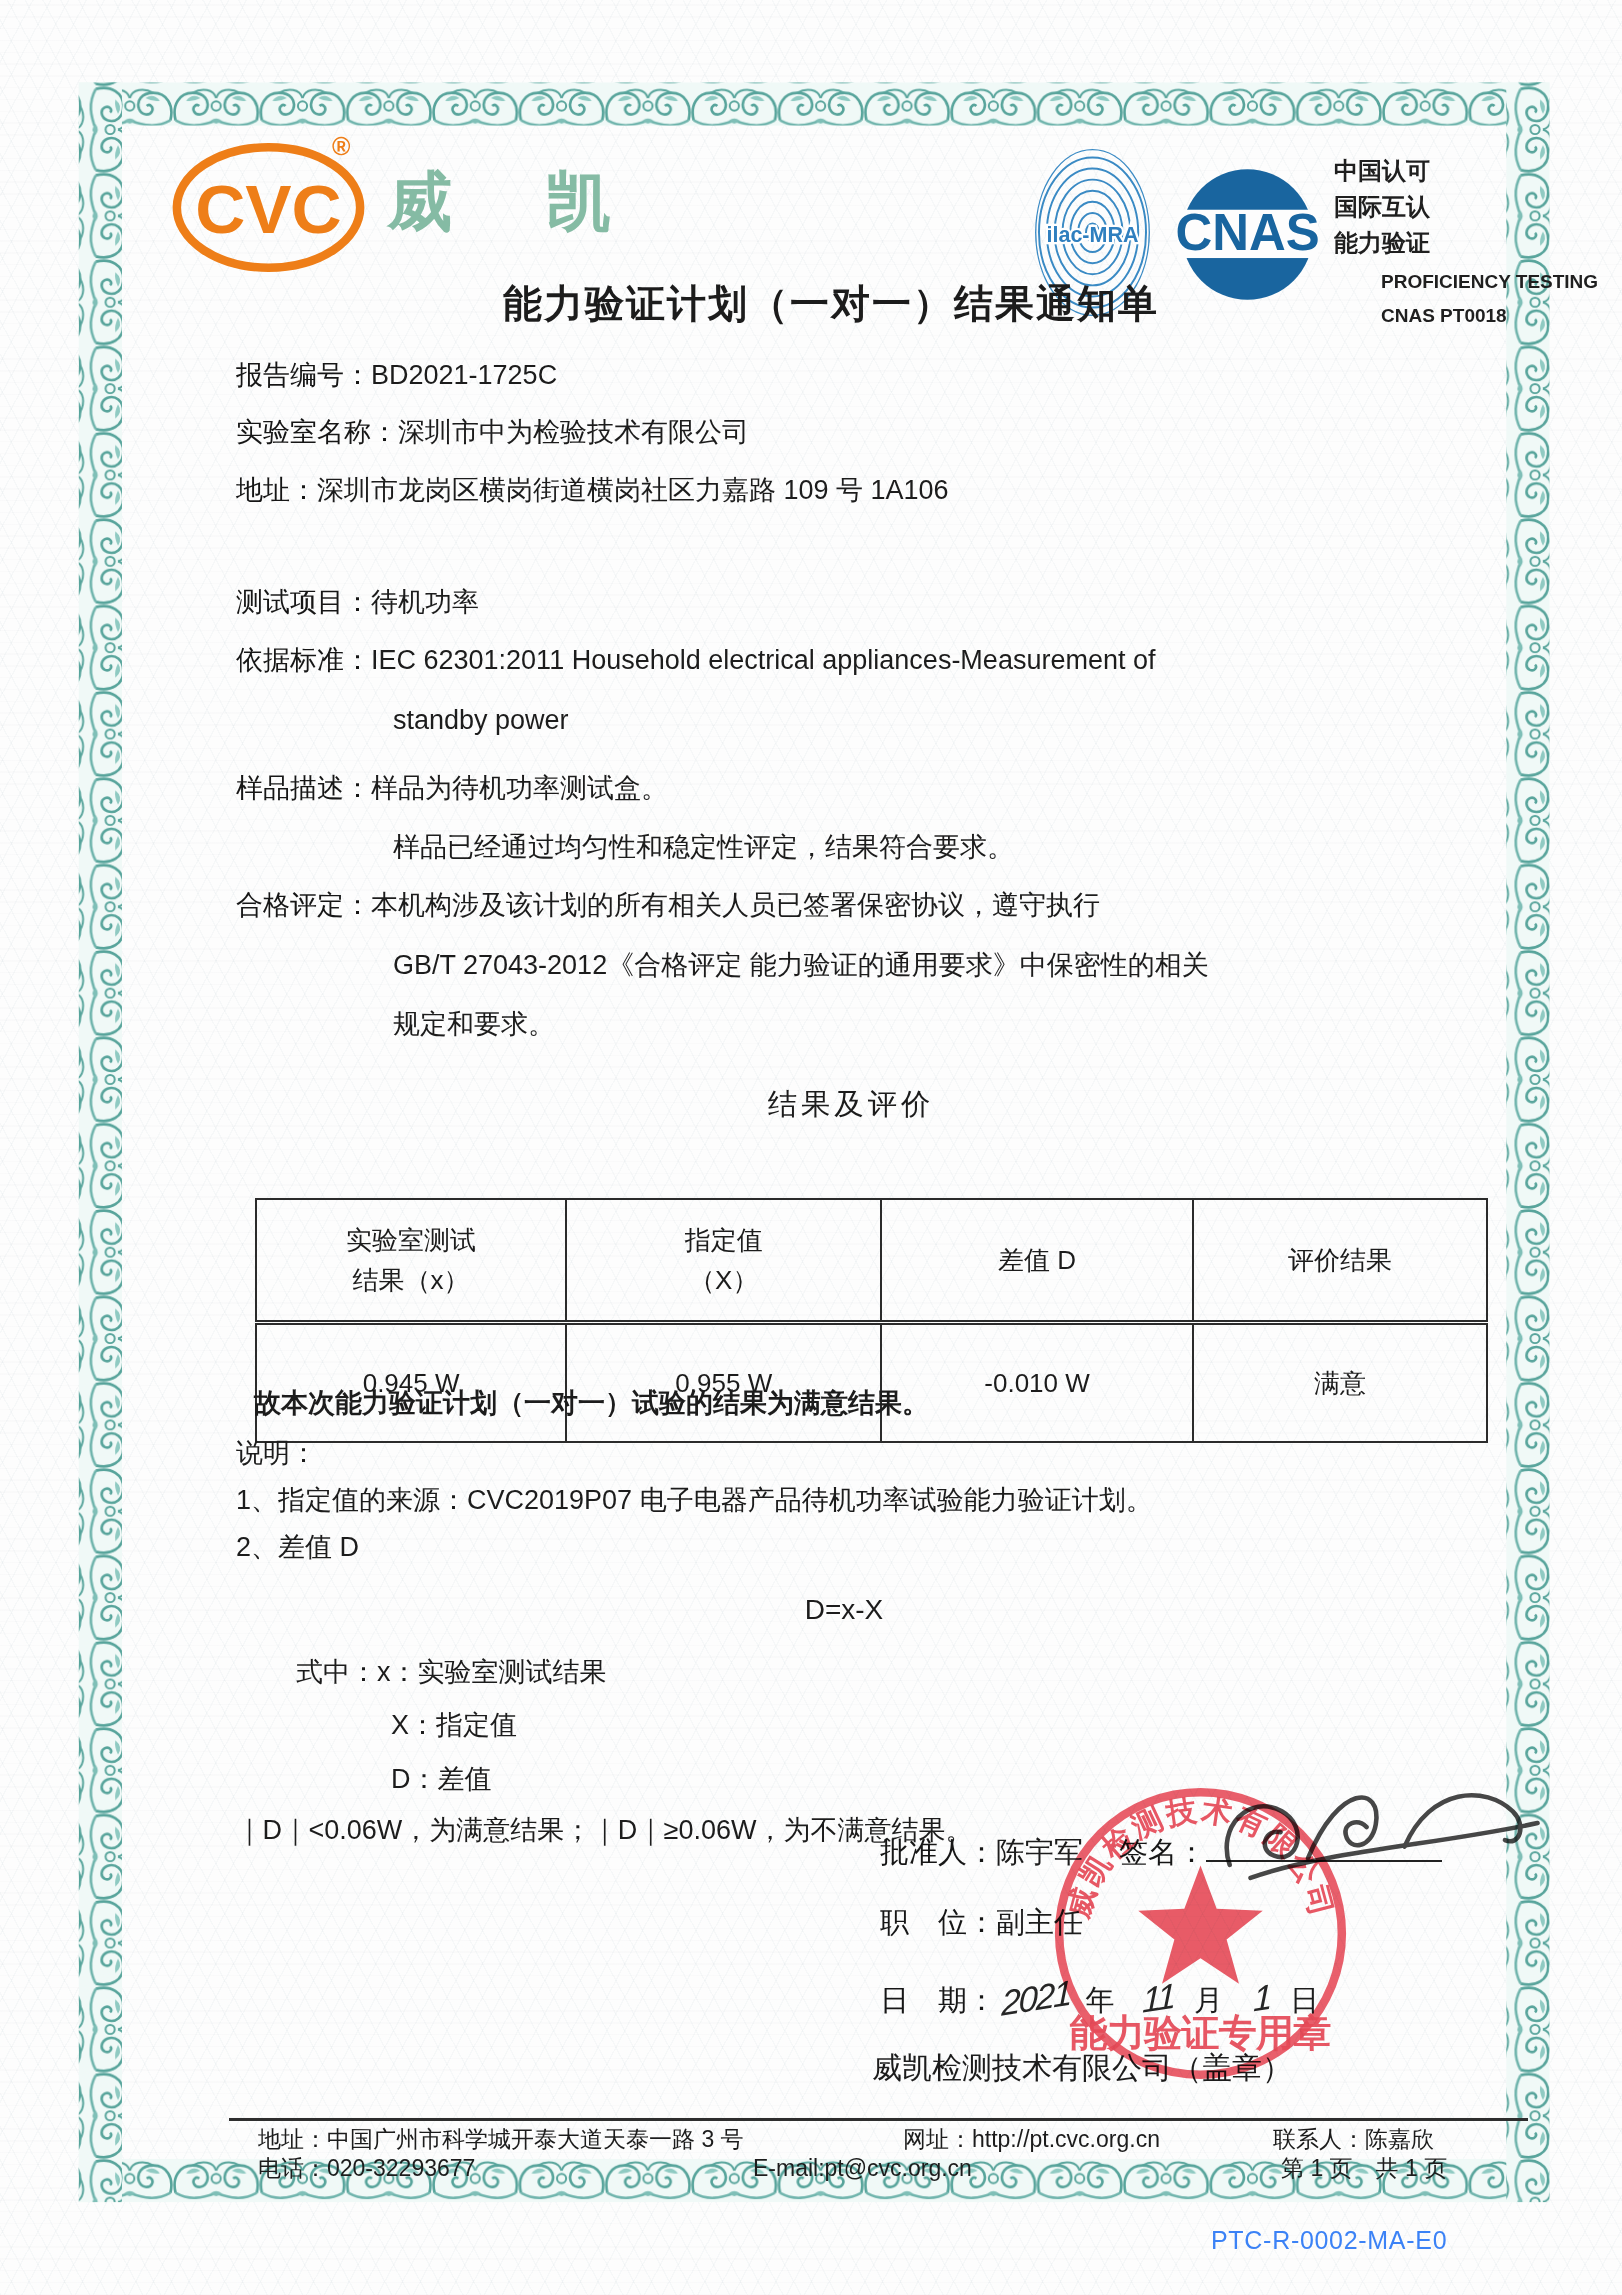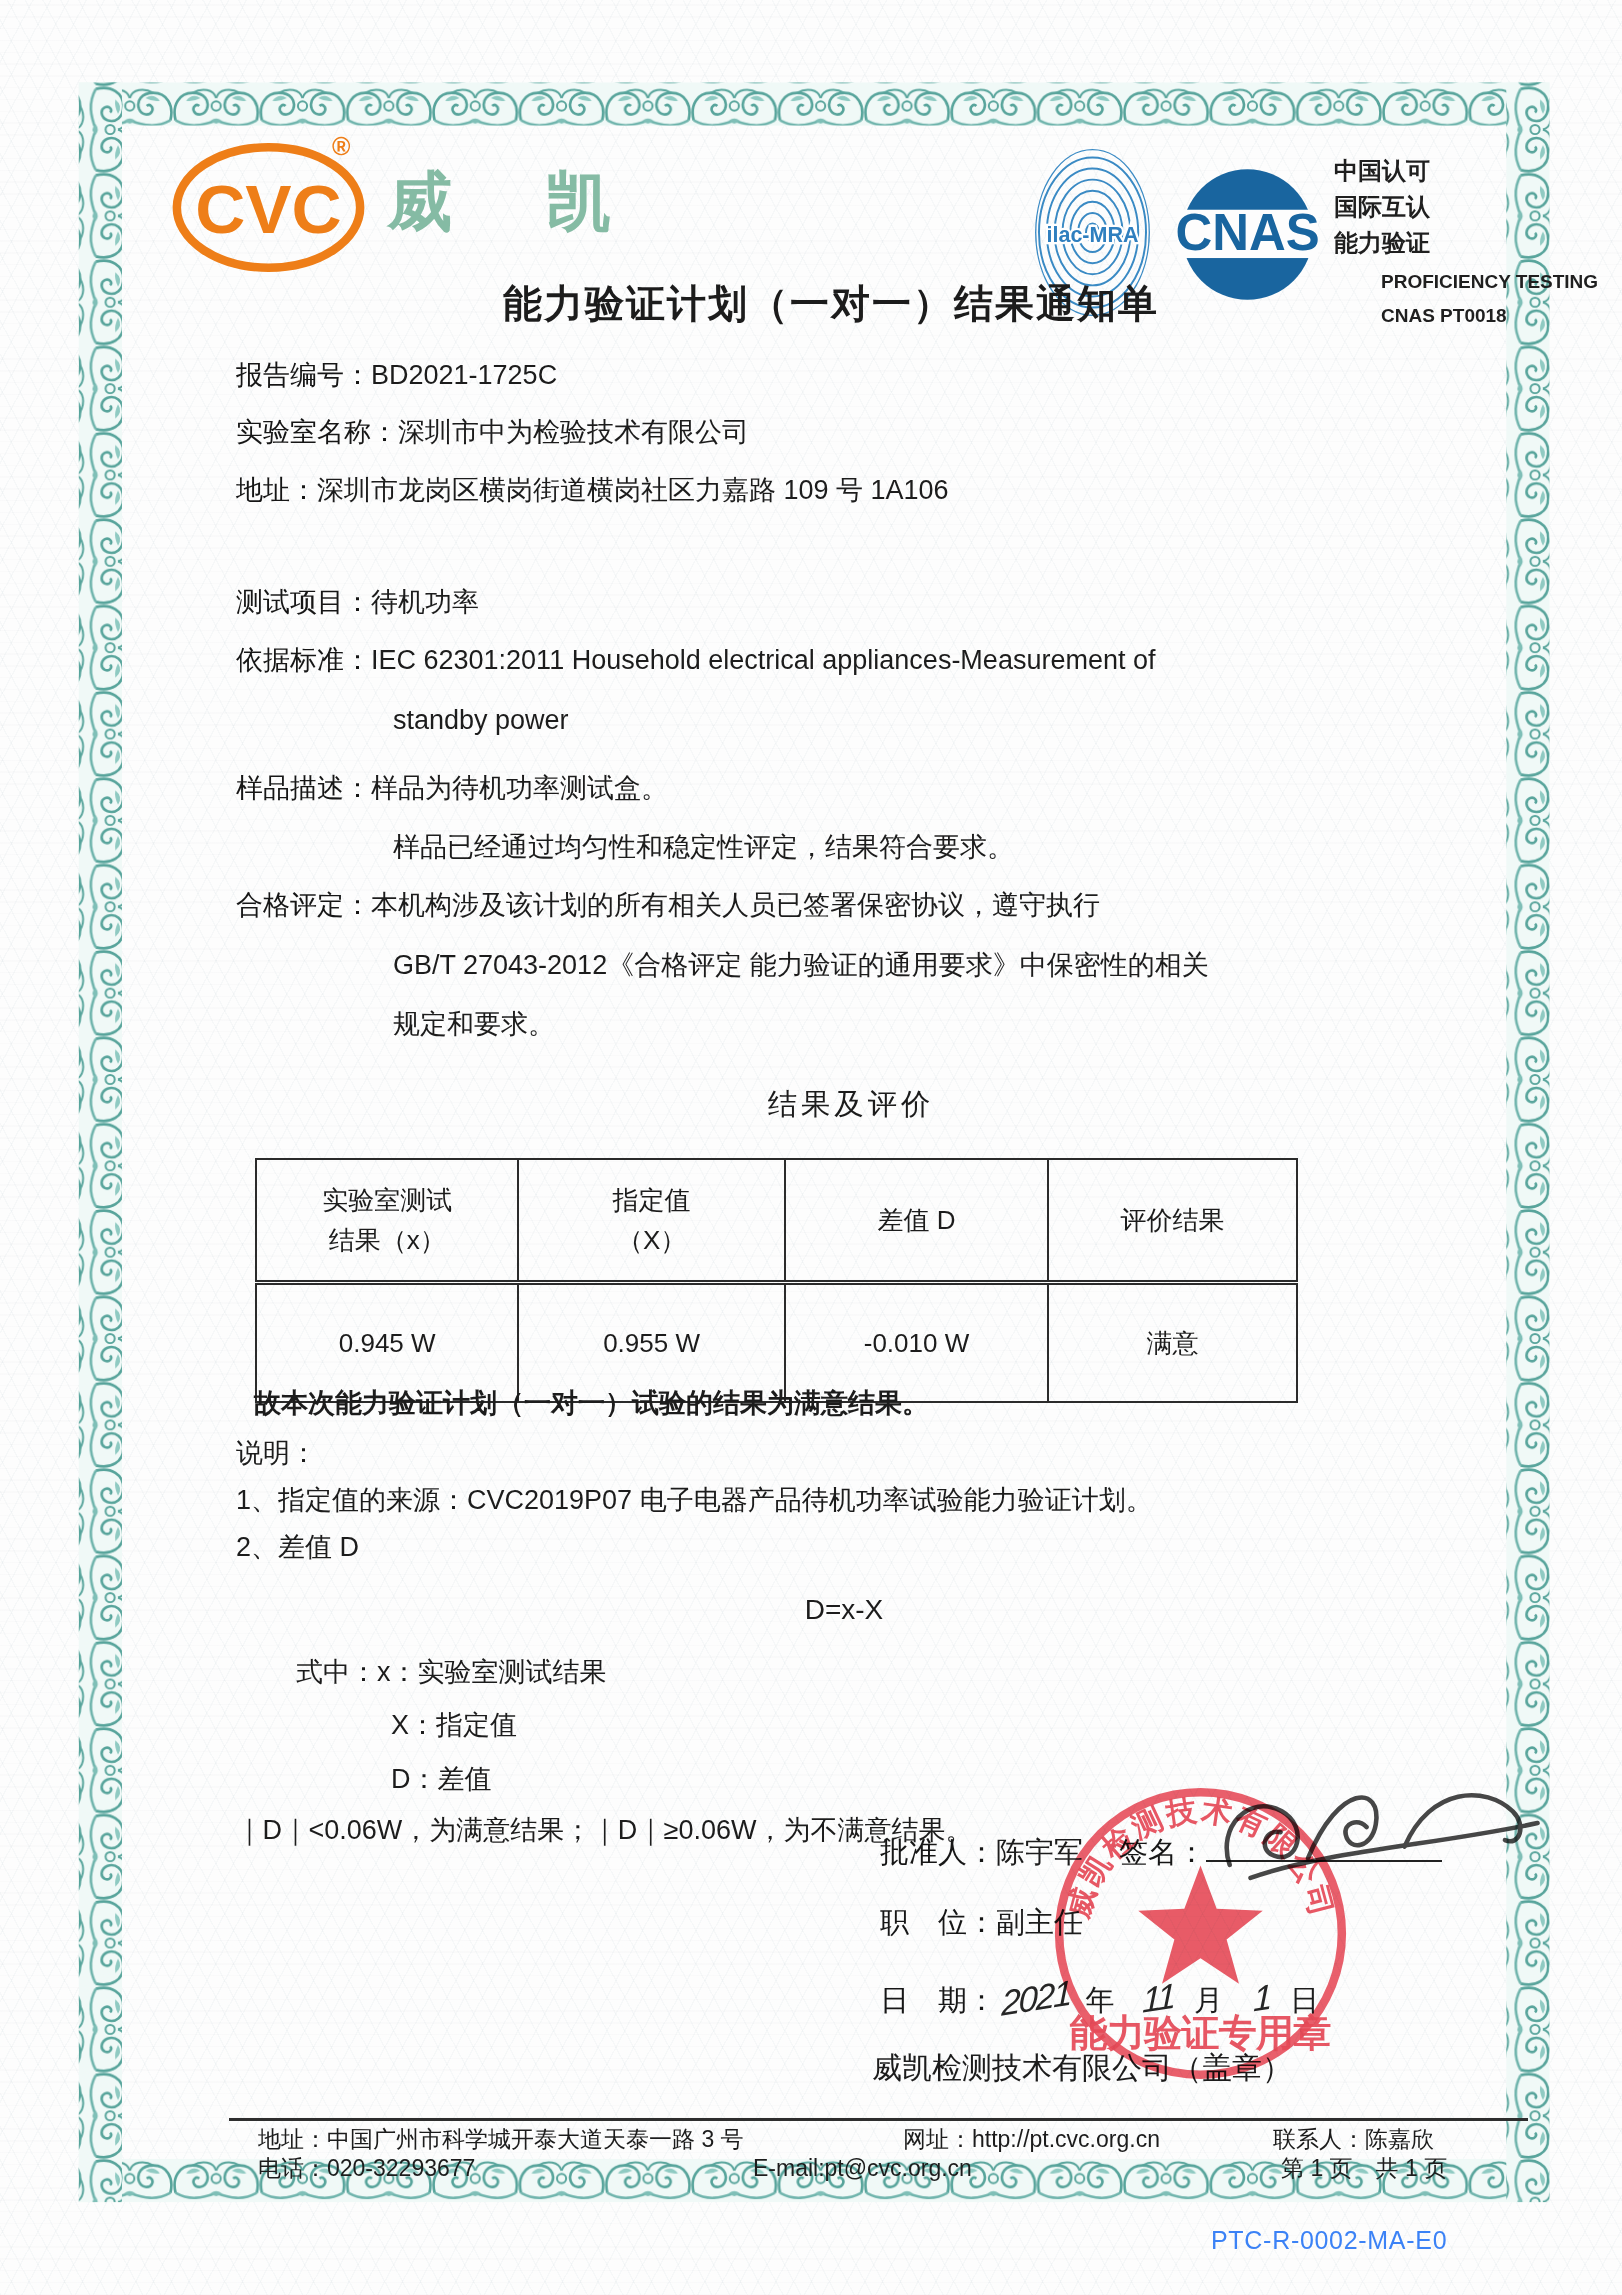--- a/index.html
+++ b/index.html
@@ -18,21 +18,21 @@
   .body-fs{font-size:27px;}
   .frame-svg{position:absolute;left:0;top:0;z-index:1;}
   .title{font-size:39px;font-weight:bold;letter-spacing:2px;transform:translateX(-50%);}
   .section-head{font-size:29.4px;font-weight:500;letter-spacing:3.9px;transform:translateX(-50%);}
   .formula{font-size:28px;transform:translateX(-50%);margin-top:16px;}
   .bold{font-weight:bold;}
   .brand-cn{font-size:65px;font-weight:bold;color:#85bba4;letter-spacing:38px;z-index:2;}
   .reg{color:#ee7e18;font-size:25px;font-weight:bold;}
   .accred-cn{font-size:24px;font-weight:bold;line-height:36px;color:#1f1f1f;}
   .accred-en{font-size:19px;font-weight:bold;line-height:27.5px;color:#1f1f1f;margin-top:6.5px;margin-left:47px;}
-  table.results{position:absolute;left:255px;top:1158px;width:1043px;border-collapse:collapse;z-index:2;
+  table.results{position:absolute;left:255px;top:1198px;width:1233px;border-collapse:collapse;z-index:2;
     font-size:26px;table-layout:fixed;}
   table.results th, table.results td{border:2px solid #2b2b2b;text-align:center;font-weight:400;padding:0;}
   table.results th{height:120px;border-bottom:5.2px double #2b2b2b;line-height:1.55;}
   table.results td{height:116px;}
   .approval{font-size:29px;}
   .sigline{display:inline-block;width:236px;border-bottom:2.6px solid #222;height:29px;vertical-align:baseline;}
   .hand{display:inline-block;font-style:italic;transform:rotate(-9deg) skewX(-10deg);color:#262626;
     font-size:35px;letter-spacing:-2px;}
   .footer-fs{font-size:23px;}
   .footrule{position:absolute;left:229px;top:2118px;width:1299px;height:2.6px;background:#2e2e2e;z-index:2;}

